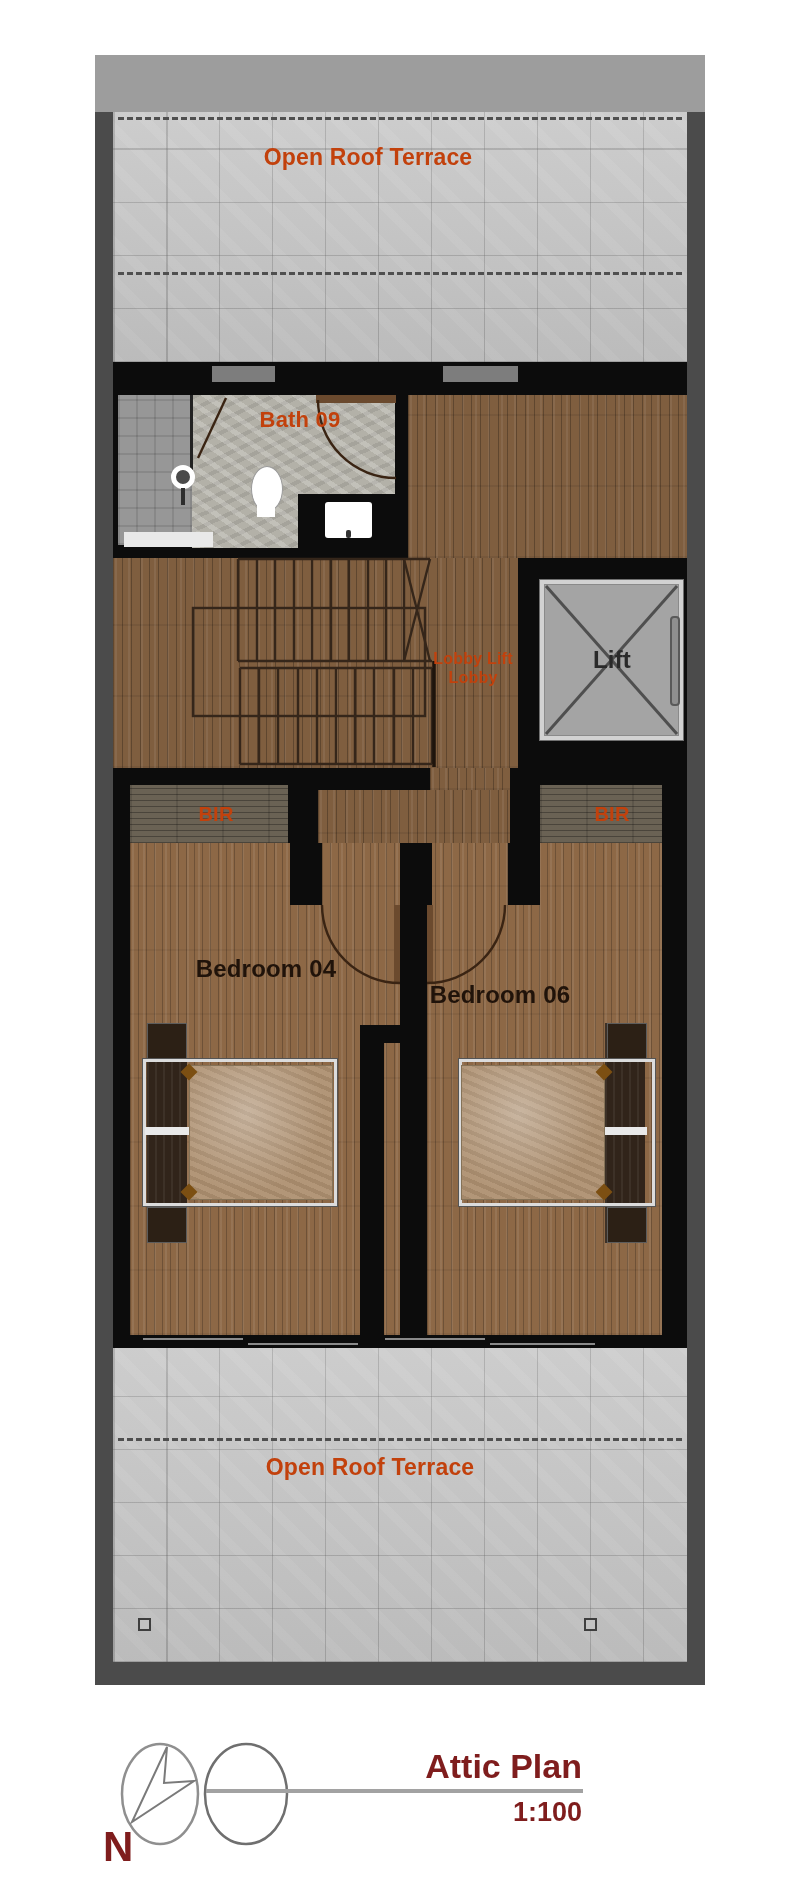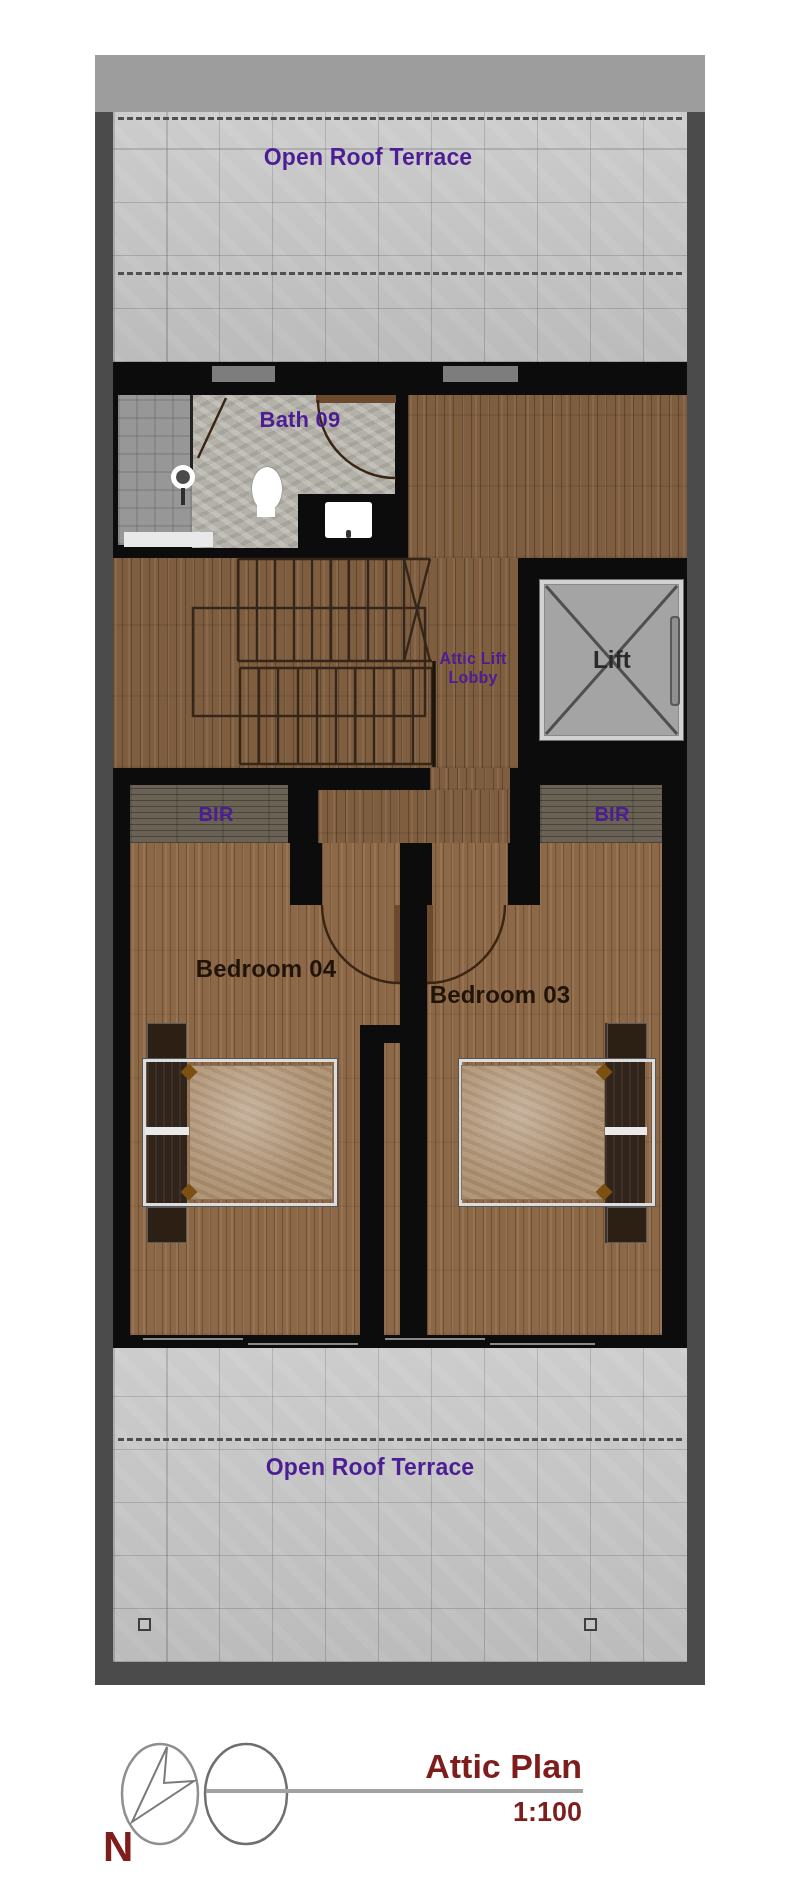--- a/index.html
+++ b/index.html
@@ -44,21 +44,21 @@
   .nightstand{border:1px solid #5c5c5c;background:#2c2015;}
   .golddiamond{width:12px;height:12px;background:#7c4f12;transform:rotate(45deg);}
   .whitebar{background:#e9e9e9;}
   .dash{border-top:3px dashed #4f4f4f;height:0;}
   .slide{background:#8a8a8a;height:2px;}
   .post{border:2px solid #3e3e3e;background:#c2c2c2;}
   .liftcar{background:#a4a4a4;border:4px solid #d2d2d2;box-shadow:0 0 0 1px #707070, inset 0 0 0 1px #8a8a8a;}
   .liftdoor{background:#8f8f8f;border:2px solid #595959;border-radius:4px;}
   .doorleaf{background:#6b4a2e;}
   
-  .lbl{position:absolute;font-weight:bold;color:#4c1d95;white-space:nowrap;
+  .lbl{position:absolute;font-weight:bold;color:#c2410c;white-space:nowrap;
        transform:translate(-50%,-50%);z-index:6;letter-spacing:0.2px;}
   .lbl-wood{color:#20130a;}
   .lbl-center{text-align:center;}
   svg.overlay{position:absolute;left:0;top:0;z-index:5;pointer-events:none;}
   .titleblock{position:absolute;z-index:6;font-weight:bold;color:#7f1d1d;}
 </style>
 </head>
 <body>
 
 <div id="canvas">
@@ -186,27 +186,27 @@
       <ellipse cx="160" cy="1794" rx="38" ry="50" stroke="#8f8f8f" stroke-width="2.5" fill="none"></ellipse>
       <path d="M167,1747 L132,1822 L194,1781 L164,1783 Z" stroke="#7a7a7a" stroke-width="2" fill="none"></path>
       <ellipse cx="246" cy="1794" rx="41" ry="50" stroke="#6f6f6f" stroke-width="2.5" fill="none"></ellipse>
       <line x1="206" y1="1791" x2="583" y2="1791" stroke="#a2a2a2" stroke-width="4"></line>
     </g>
   </svg>
 
   <div class="lbl" style="left:368px;top:157px;font-size:23px;">Open Roof Terrace</div>
   <div class="lbl" style="left:300px;top:420px;font-size:22px;">Bath 09</div>
   <div class="lbl lbl-center" style="left:473px;top:668px;font-size:16px;line-height:1.2;">
-    <span style="display:block;">Attic Lift</span>
+    <span style="display:block;">Lobby Lift</span>
     <span style="display:block;text-align:center;">Lobby</span>
   </div>
   <div class="lbl" style="left:612px;top:660px;font-size:24px;color:#2a2a2a;">Lift</div>
   <div class="lbl" style="left:216px;top:814px;font-size:20px;">BIR</div>
   <div class="lbl" style="left:612px;top:814px;font-size:20px;">BIR</div>
   <div class="lbl lbl-wood" style="left:266px;top:969px;font-size:24px;">Bedroom 04</div>
-  <div class="lbl lbl-wood" style="left:500px;top:995px;font-size:24px;">Bedroom 03</div>
+  <div class="lbl lbl-wood" style="left:500px;top:995px;font-size:24px;">Bedroom 06</div>
   <div class="lbl" style="left:370px;top:1467px;font-size:23px;">Open Roof Terrace</div>
 
   <div class="titleblock" style="left:103px;top:1826px;font-size:42px;line-height:1;">N</div>
   <div class="titleblock" style="right:218px;top:1749px;font-size:34px;line-height:1;">Attic Plan</div>
   <div class="titleblock" style="right:218px;top:1799px;font-size:27px;line-height:1;">1:100</div>
 
 </div>
 
 </body></html>

